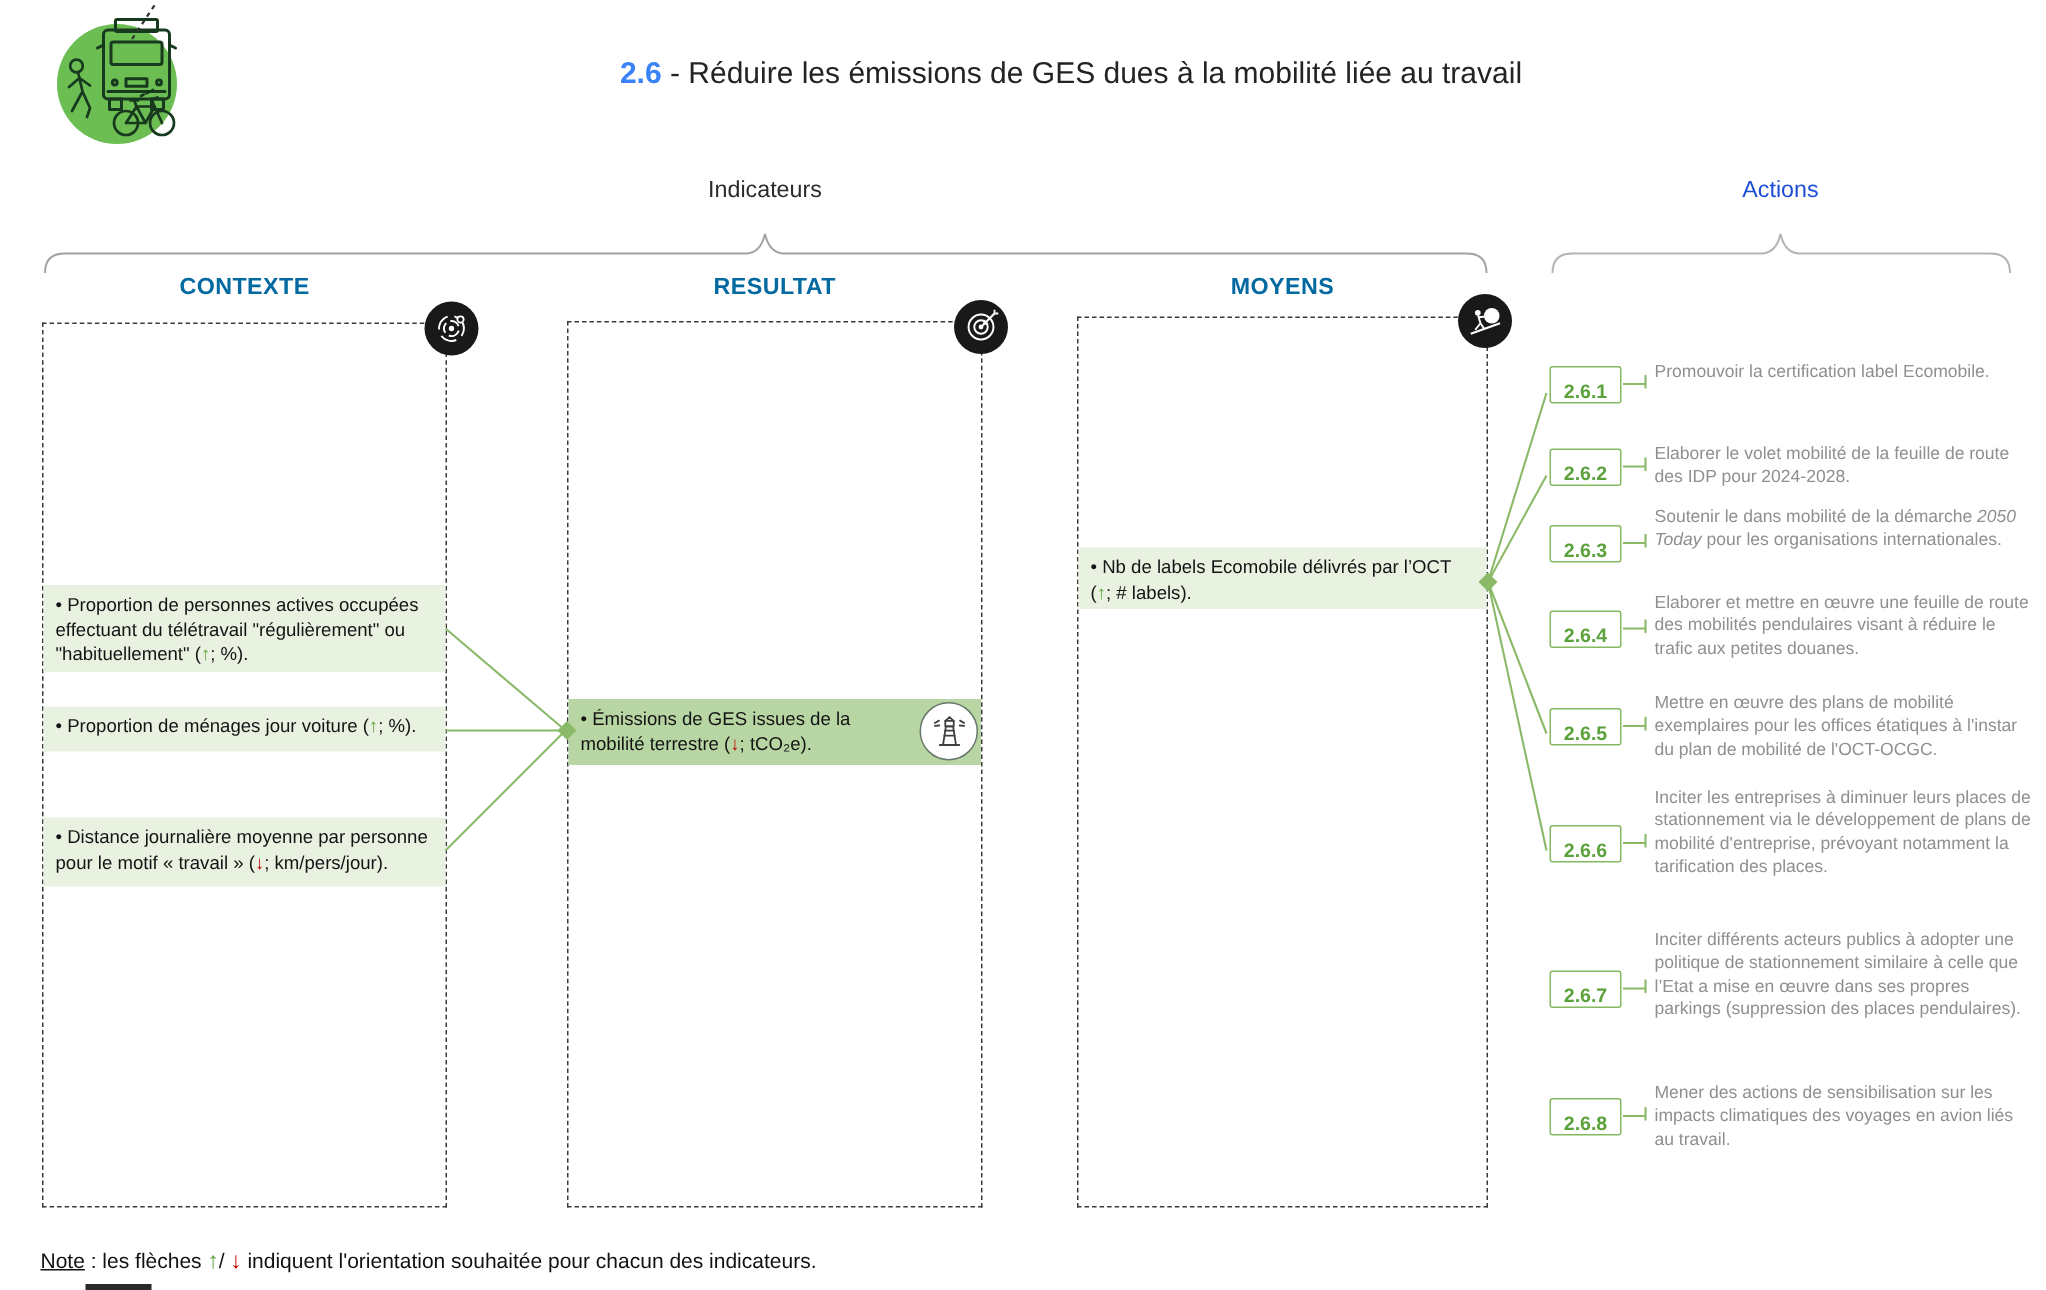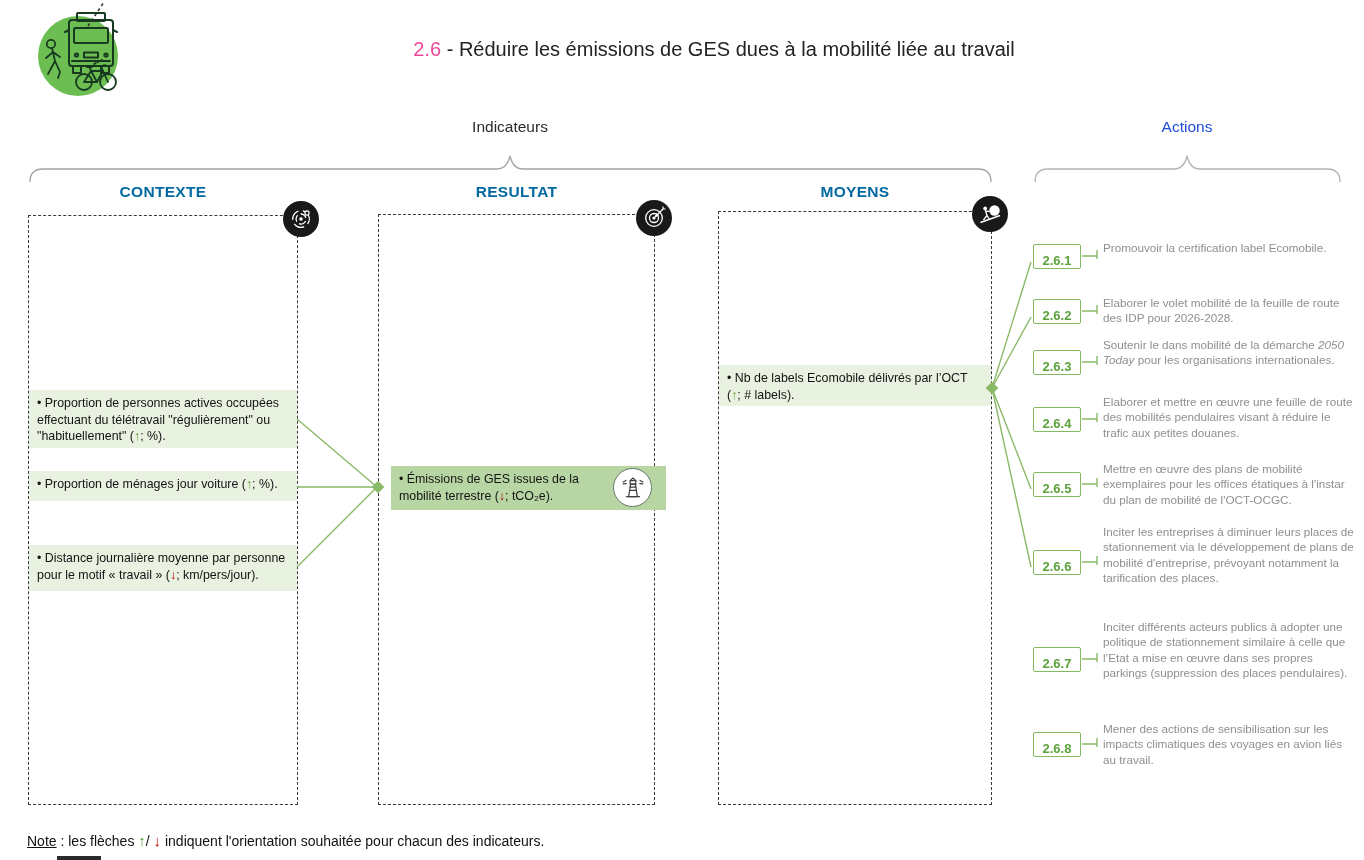--- a/index.html
+++ b/index.html
@@ -3,21 +3,21 @@
 <meta charset="utf-8">
 <style>
   html,body { margin:0; padding:0; }
   body {
     width:1364px; height:860px; position:relative; overflow:hidden;
     background:#ffffff; font-family:"Liberation Sans", sans-serif;
   }
   
   .title-wrap { position:absolute; left:64px; top:38px; width:1300px; text-align:center;
                 font-size:20px; color:#232323; }
-  .title-num { color:#ec4899; font-weight:400;text-align:right; }
+  .title-num { color:#3b82f6; font-weight:700;text-align:right; }
   
   .logo { position:absolute; left:36px; top:8px; width:84px; height:92px; }
   
   #lbl-indicateurs { position:absolute; left:410px; top:118px; width:200px; text-align:center;
                      font-size:15.5px; color:#2b2b2b; }
   #lbl-actions { position:absolute; left:1087px; top:118px; width:200px; text-align:center;
                  font-size:15.5px; color:#1d4ed8; }
   
   .panel { position:absolute; border:1.5px dashed #3a3a3a; background:#fff; box-sizing:border-box; z-index:1; }
   #panel-contexte { left:28px;  top:215px; width:270px; height:590px; }
@@ -33,21 +33,21 @@
            display:flex; align-items:center; justify-content:center; z-index:6; }
   #badge-contexte { left:283px; top:201px; }
   #badge-resultat { left:636px; top:200px; }
   #badge-moyens   { left:972px; top:196px; }
   
   .gitem { position:absolute; background:#e9f1e1; color:#141414; font-size:12.4px; line-height:16.6px;
            padding:5px 8px; box-sizing:border-box; z-index:2; }
   #c-item1 { left:29px;  top:390px; width:268px; height:58px; }
   #c-item2 { left:29px;  top:471px; width:268px; height:30px; }
   #c-item3 { left:29px;  top:545px; width:268px; height:46px; }
-  #r-item  { left:379px; top:466px; width:275px; height:44px; background:#b7d6a3; padding-right:54px;margin-left:12px; }
+  #r-item  { left:379px; top:466px; width:275px; height:44px; background:#b7d6a3; padding-right:54px; }
   #m-item  { left:719px; top:365px; width:272px; height:41px; }
   .arr.up   { color:#5fa33c; }
   .arr.down { color:#c00000; }
   .lighthouse { position:absolute; left:613px; top:468px; width:39px; height:39px; border-radius:50%;
                 background:#fff; border:1.5px solid #68786a; box-sizing:border-box;
                 display:flex; align-items:center; justify-content:center; z-index:3; }
   
   .abox { position:absolute; left:1033px; width:48px; height:25px; border:1.6px solid #84ba5f;
           border-radius:2px; background:#fff; color:#5ba23c; font-weight:700; font-size:13px;
           display:flex; align-items:flex-end; justify-content:center; box-sizing:border-box; z-index:2; }
@@ -155,21 +155,21 @@
 <div class="gitem" id="m-item"><span>• Nb de labels Ecomobile délivrés par l’OCT (</span><span class="arr up">↑</span><span>; # labels).</span></div>
 
 <div class="abox" style="top:244px">
     <span>2.6.1</span>
   </div>
 <div class="adesc" style="top:240px">Promouvoir la certification label Ecomobile.</div>
 
 <div class="abox" style="top:299px">
     <span>2.6.2</span>
   </div>
-<div class="adesc" style="top:295px">Elaborer le volet mobilité de la feuille de route des IDP pour 2026-2028.</div>
+<div class="adesc" style="top:295px">Elaborer le volet mobilité de la feuille de route des IDP pour 2024-2028.</div>
 
 <div class="abox" style="top:350px">
     <span>2.6.3</span>
   </div>
 <div class="adesc" style="top:337px"><span>Soutenir le dans mobilité de la démarche </span><span class="it">2050 Today</span><span> pour les organisations internationales.</span></div>
 
 <div class="abox" style="top:407px">
     <span>2.6.4</span>
   </div>
 <div class="adesc" style="top:394px">Elaborer et mettre en œuvre une feuille de route des mobilités pendulaires visant à réduire le trafic aux petites douanes.</div>

